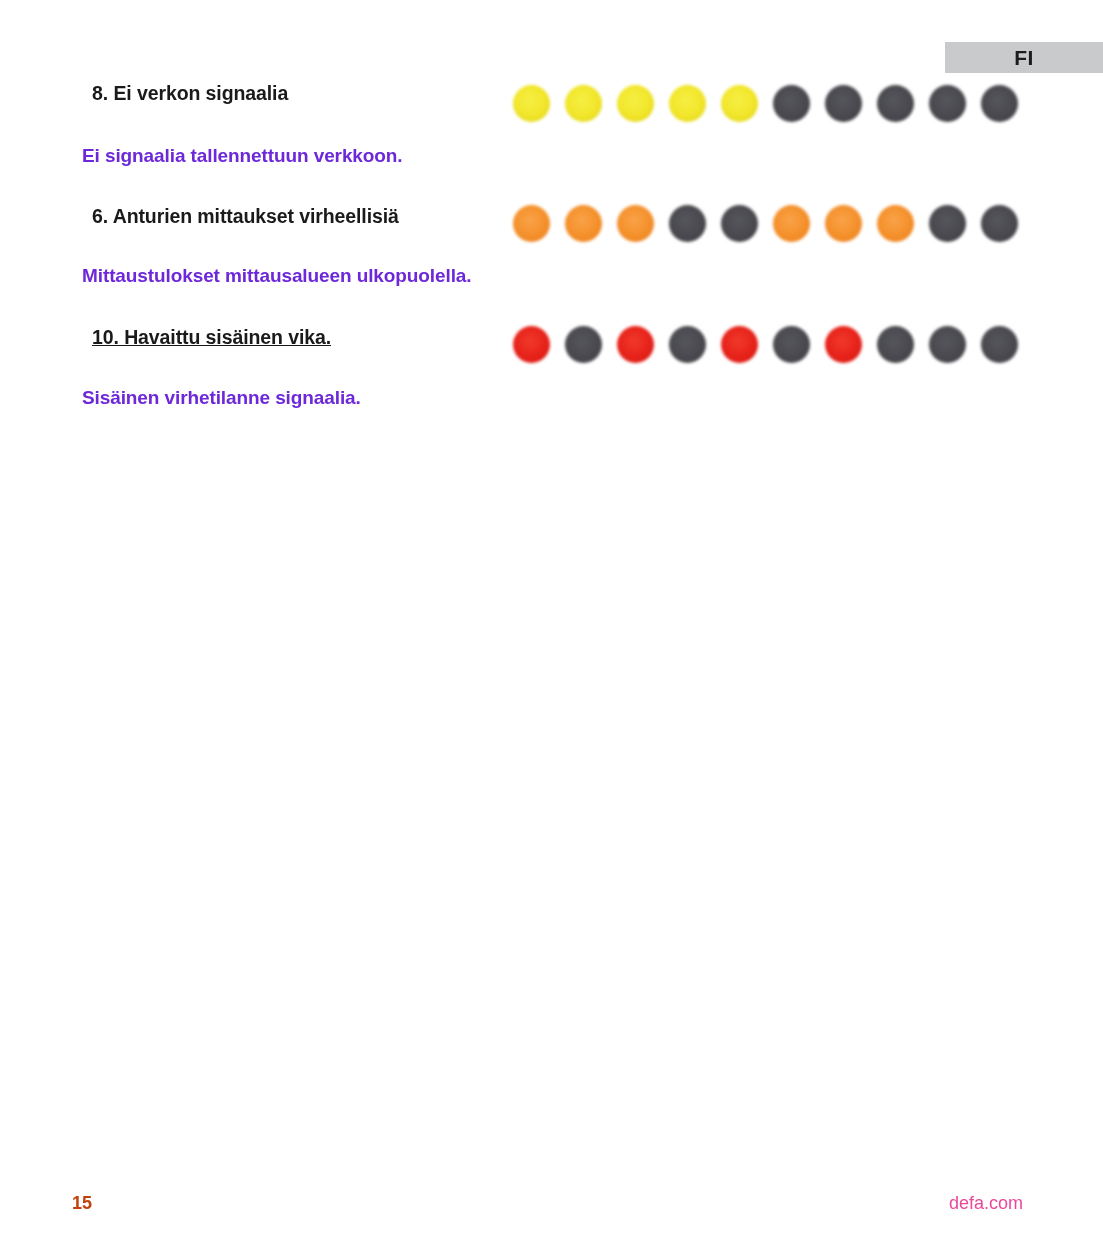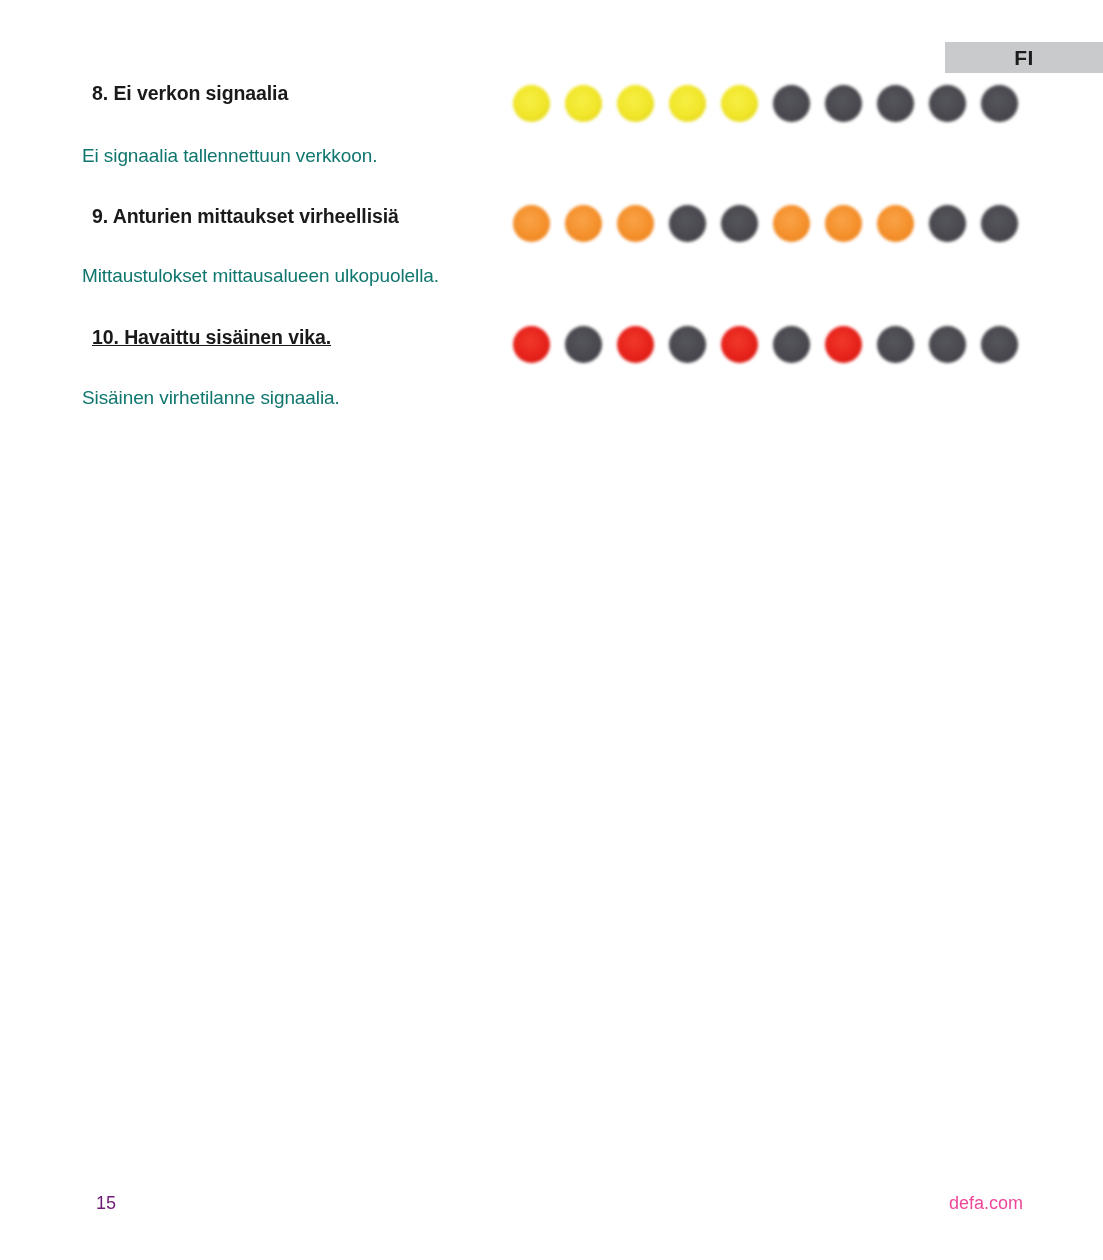--- a/index.html
+++ b/index.html
@@ -52,22 +52,22 @@
     font-size: 19.5px;
     font-weight: 700;
     color: #1a1a1a;
     letter-spacing: -0.1px;
     white-space: nowrap;
   }
   .block-desc {
     position: absolute;
     left: 82px;
     font-size: 19px;
-    font-weight: 400;
-    color: #0f766e;
+    font-weight: 700;
+    color: #6d28d9;
     letter-spacing: -0.1px;
     white-space: nowrap;
   }
 
   
   .led-row {
     position: absolute;
     left: 513px;
     display: flex;
     gap: 15px;
@@ -98,25 +98,25 @@
   
   #footer {
     position: absolute;
     left: 0;
     top: 1193px;
     width: 1103px;
     height: 30px;
   }
   #page-number {
     position: absolute;
-    left: 96px;
+    left: 72px;
     top: 0;
     font-size: 18px;
-    color: #701a75;
-    font-weight: 400;
+    color: #c2410c;
+    font-weight: 700;
   }
   #site-url {
     position: absolute;
     right: 80px;
     top: 0;
     font-size: 18px;
     color: #ec4899;
     font-weight: 400;
   }
 </style>
@@ -140,21 +140,21 @@
         <span class="led on-yellow"></span>
         <span class="led off"></span>
         <span class="led off"></span>
         <span class="led off"></span>
         <span class="led off"></span>
         <span class="led off"></span>
       </div>
   </div>
 
   <div class="block" style="top:0;height:0;">
-    <div class="block-heading" style="top:205px;">9. Anturien mittaukset virheellisiä</div>
+    <div class="block-heading" style="top:205px;">6. Anturien mittaukset virheellisiä</div>
     <div class="block-desc" style="top:265px;">Mittaustulokset mittausalueen ulkopuolella.</div>
     <div class="led-row" style="top:205px;">
         <span class="led on-orange"></span>
         <span class="led on-orange"></span>
         <span class="led on-orange"></span>
         <span class="led off"></span>
         <span class="led off"></span>
         <span class="led on-orange"></span>
         <span class="led on-orange"></span>
         <span class="led on-orange"></span>

